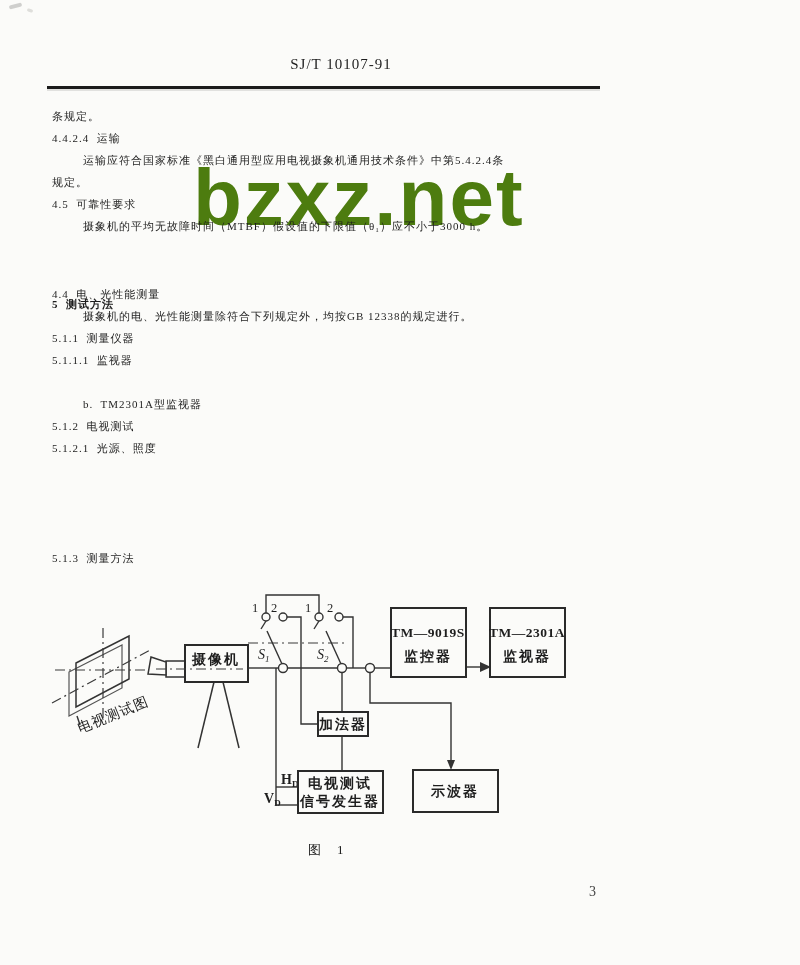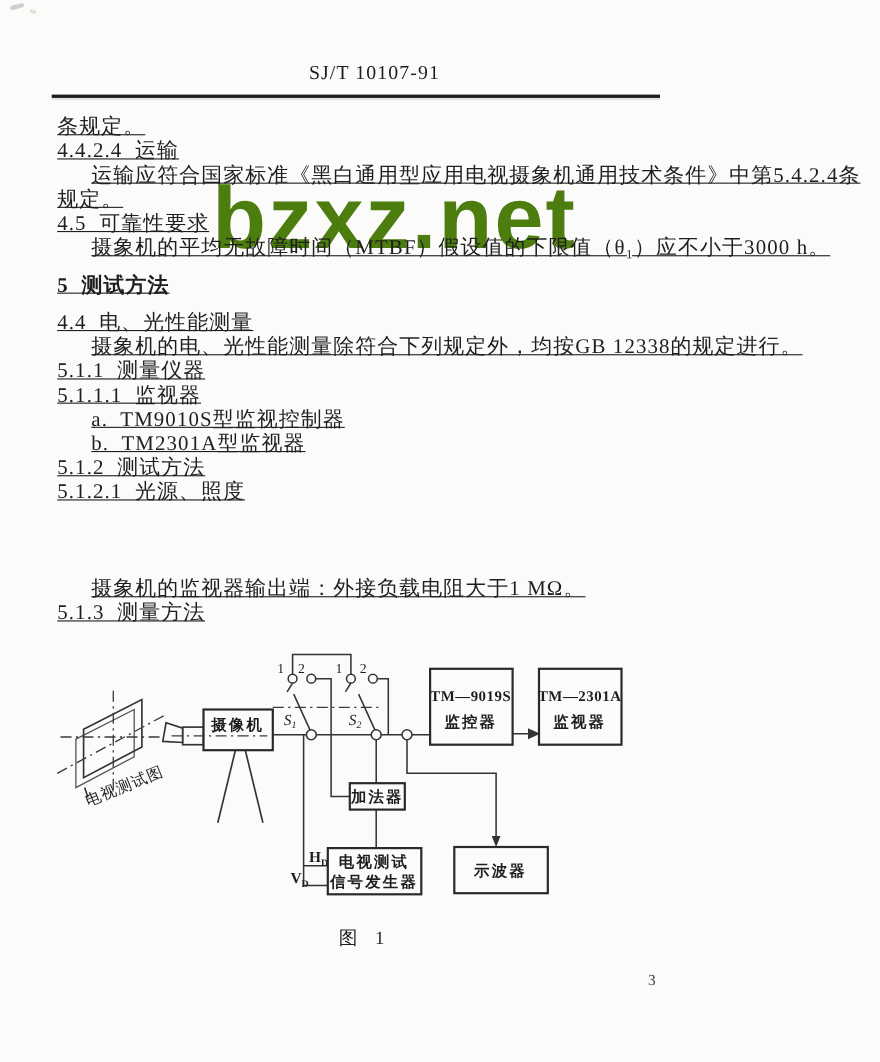--- a/index.html
+++ b/index.html
@@ -1,30 +1,30 @@
 <!DOCTYPE html>
 <html><head>
 <meta charset="utf-8">
 <style>
   html,body{margin:0;padding:0;}
   #page{position:relative;width:800px;height:965px;background:#fbfbf9;overflow:hidden;
         font-family:"Liberation Serif","DejaVu Serif",serif;color:#1e1e1e;}
-  .line{position:absolute;font-size:19px;line-height:18px;white-space:pre;
-        letter-spacing:1px;z-index:2;text-decoration:underline;}
+  .line{position:absolute;font-size:11px;line-height:18px;white-space:pre;
+        letter-spacing:1px;z-index:2;}
   .sec{left:52px;}
   .par{left:83px;}
-  .bold{font-weight:bold;}
-  #doc-code{position:absolute;top:56px;left:250px;width:150px;text-align:right;
-        font-size:18px;letter-spacing:1px;z-index:2;}
+  .bold{font-weight:bold;margin-top:44px;}
+  #doc-code{position:absolute;top:56px;left:266px;width:150px;text-align:center;
+        font-size:15px;letter-spacing:1px;z-index:2;}
   #head-rule{position:absolute;top:86px;left:47px;width:553px;height:3px;
         background:#1b1b1b;box-shadow:0 2px 0 rgba(0,0,0,0.10);z-index:2;}
   #watermark{position:absolute;top:152px;left:193px;font-family:"Liberation Sans","DejaVu Sans",sans-serif;
         font-weight:bold;font-size:80px;color:#4d7c0f;letter-spacing:2px;z-index:1;}
   #figure-svg{position:absolute;top:585px;left:0;z-index:2;}
-  #fig-caption{position:absolute;top:841px;left:308px;font-size:17px;letter-spacing:2px;z-index:2;}
+  #fig-caption{position:absolute;top:841px;left:308px;font-size:13px;letter-spacing:2px;z-index:2;}
   #fig-caption .num{margin-left:14px;}
   #page-num{position:absolute;top:884px;left:589px;font-size:14px;color:#444;z-index:2;}
   .smudge{position:absolute;background:#9a9a96;opacity:.45;border-radius:2px;z-index:1;}
   #smudge1{top:4px;left:9px;width:13px;height:4px;transform:rotate(-14deg);}
   #smudge2{top:9px;left:27px;width:6px;height:3px;transform:rotate(20deg);opacity:.3;}
   svg text{font-family:"Liberation Serif","DejaVu Serif",serif;fill:#1e1e1e;}
   .wire{stroke:#333;stroke-width:1.4;fill:none;}
   .dash{stroke:#3a3a3a;stroke-width:1.2;fill:none;stroke-dasharray:10 4 2 4;}
   .boxr{stroke:#2a2a2a;stroke-width:2;fill:#fbfbf9;}
   .thin{stroke:#333;stroke-width:1.5;fill:none;}
@@ -50,25 +50,23 @@
   <div class="line sec" style="top:129px">4.4.2.4  运输</div>
   <div class="line par" style="top:151px">运输应符合国家标准《黑白通用型应用电视摄象机通用技术条件》中第5.4.2.4条</div>
   <div class="line sec" style="top:173px">规定。</div>
   <div class="line sec" style="top:195px">4.5  可靠性要求</div>
   <div class="line par" style="top:217px">摄象机的平均无故障时间（MTBF）假设值的下限值（θ₁）应不小于3000 h。</div>
   <div class="line sec bold" style="top:251px">5  测试方法</div>
   <div class="line sec" style="top:285px">4.4  电、光性能测量</div>
   <div class="line par" style="top:307px">摄象机的电、光性能测量除符合下列规定外，均按GB 12338的规定进行。</div>
   <div class="line sec" style="top:329px">5.1.1  测量仪器</div>
   <div class="line sec" style="top:351px">5.1.1.1  监视器</div>
-  <div class="line par" style="top:373px">a.  TM9010S型监视控制器</div>
   <div class="line par" style="top:395px">b.  TM2301A型监视器</div>
-  <div class="line sec" style="top:417px">5.1.2  测试方法</div>
+  <div class="line sec" style="top:417px">5.1.2  电视测试</div>
   <div class="line sec" style="top:439px">5.1.2.1  光源、照度</div>
-  <div class="line par" style="top:527px">摄象机的监视器输出端：外接负载电阻大于1 MΩ。</div>
   <div class="line sec" style="top:549px">5.1.3  测量方法</div>
 
   <svg id="figure-svg" width="800" height="290" viewBox="0 0 800 290">
 
     <g>
       <polygon class="thin" points="69,87 122,60 122,103 69,131" transform="translate(0,0)" style="stroke:#555;stroke-width:1.2;fill:none"></polygon>
       <polygon class="thin" points="76,78 129,51 129,94 76,122"></polygon>
       <line class="dash" x1="103" y1="43" x2="103" y2="137"></line>
       <line class="dash" x1="52" y1="118" x2="152" y2="64"></line>
       <line class="wire" x1="77" y1="131" x2="80" y2="140"></line>

